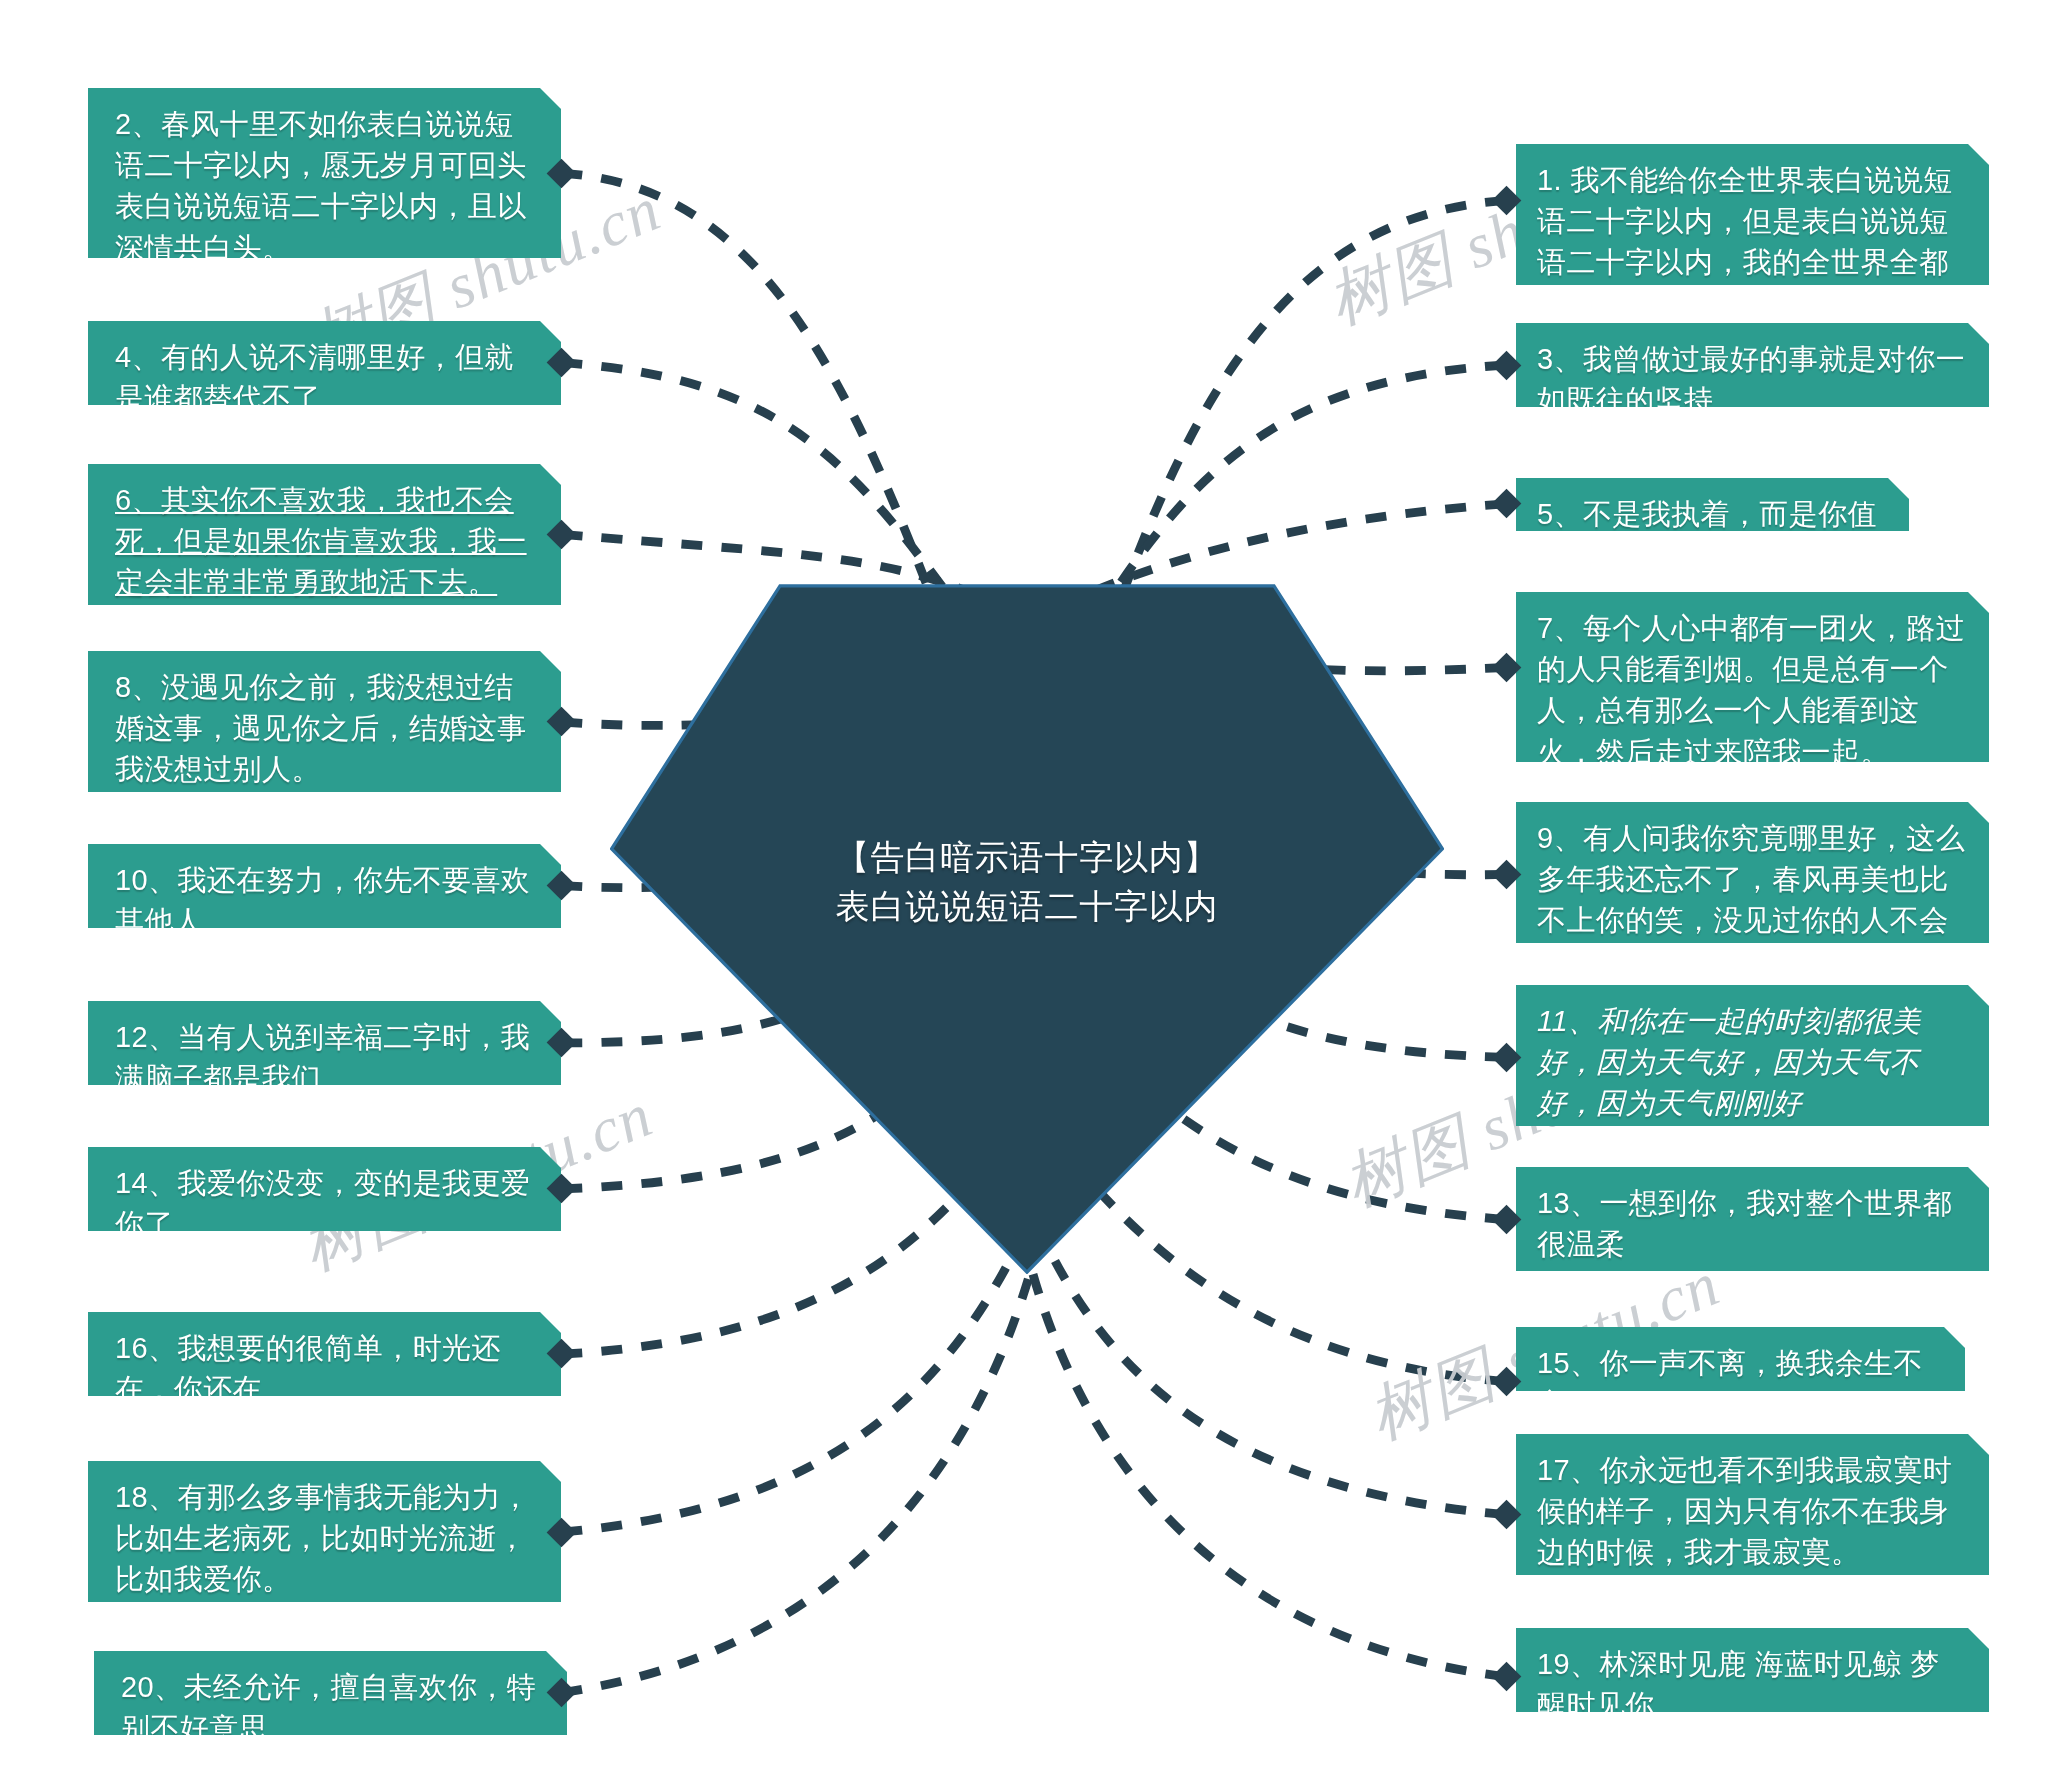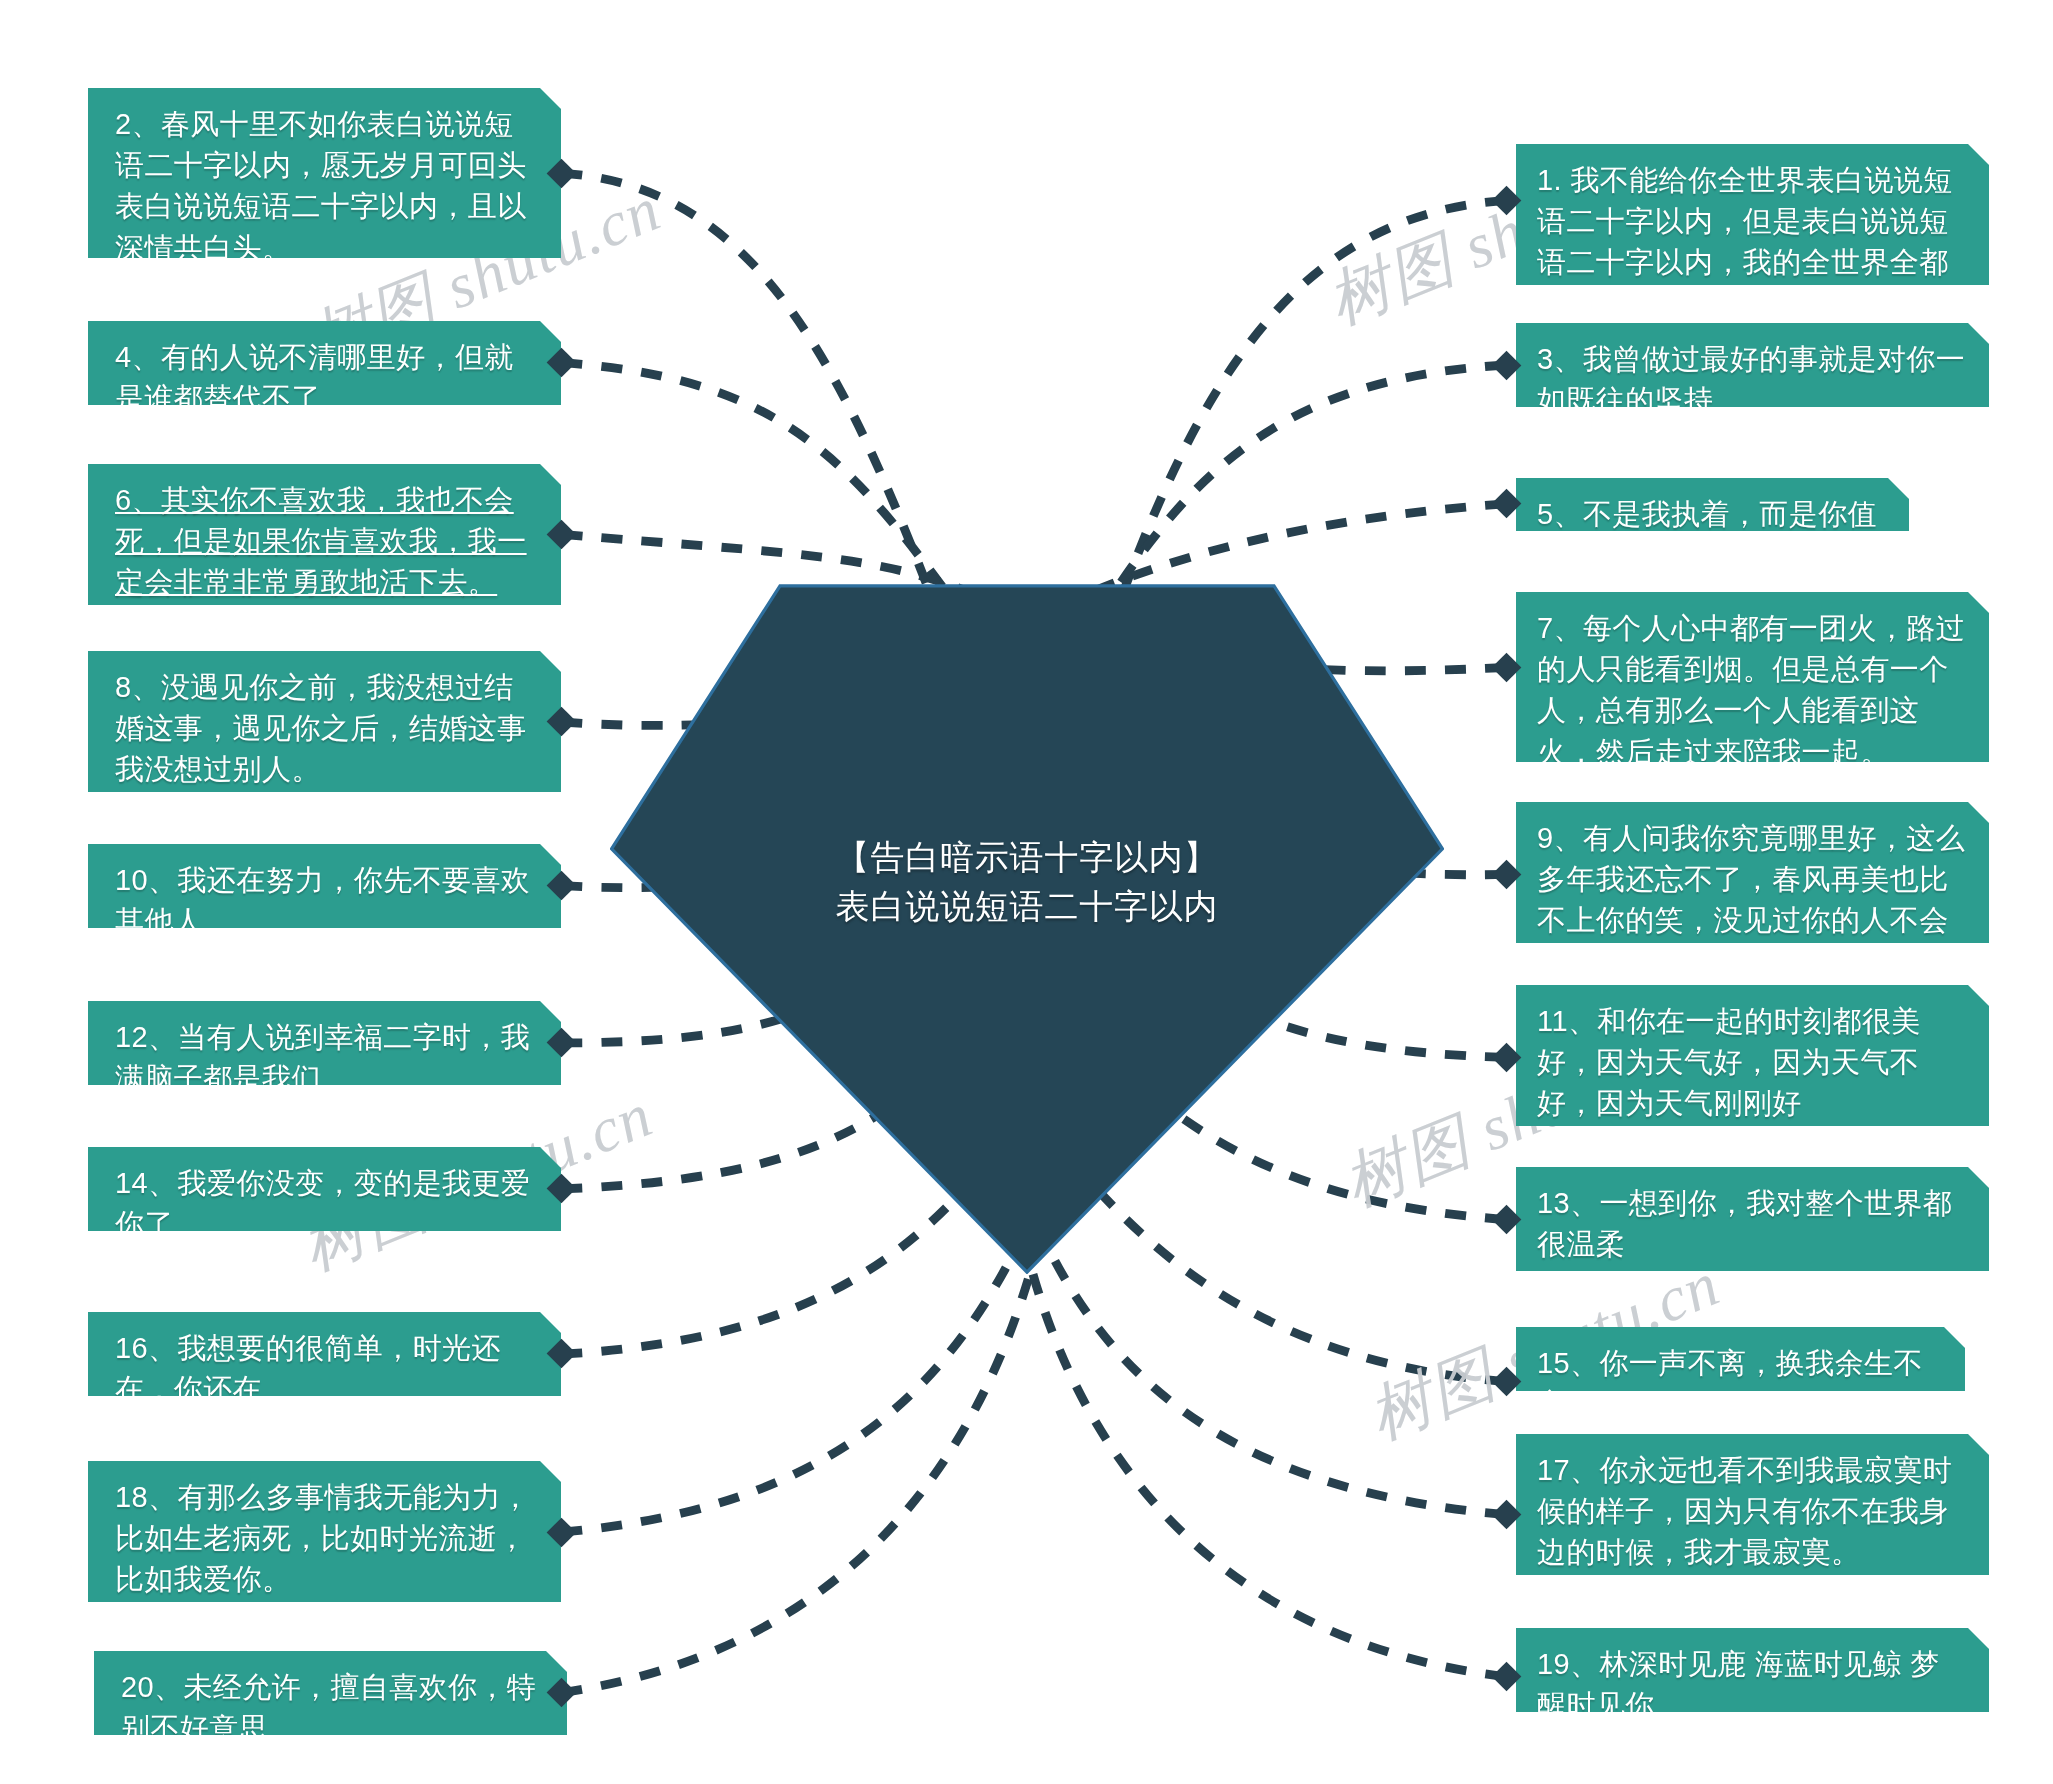--- a/index.html
+++ b/index.html
@@ -153,21 +153,21 @@
 
   <div class="topic right" style="left:1516px;top:478px;width:393px;height:53px;">5、不是我执着，而是你值得。</div>
   <div class="marker" style="left:1496px;top:493px;"></div>
 
   <div class="topic right" style="left:1516px;top:592px;width:473px;height:170px;">7、每个人心中都有一团火，路过的人只能看到烟。但是总有一个人，总有那么一个人能看到这火，然后走过来陪我一起。</div>
   <div class="marker" style="left:1496px;top:657px;"></div>
 
   <div class="topic right" style="left:1516px;top:802px;width:473px;height:141px;">9、有人问我你究竟哪里好，这么多年我还忘不了，春风再美也比不上你的笑，没见过你的人不会明了</div>
   <div class="marker" style="left:1496px;top:864px;"></div>
 
-  <div class="topic right" style="left:1516px;top:985px;width:473px;height:141px;">11、和你在一起的时刻都很美好，因为天气好，因为天气不好，因为天气刚刚好</div>
+  <div class="topic right" style="left:1516px;top:985px;width:473px;height:141px;font-style:italic;">11、和你在一起的时刻都很美好，因为天气好，因为天气不好，因为天气刚刚好</div>
   <div class="marker" style="left:1496px;top:1047px;"></div>
 
   <div class="topic right" style="left:1516px;top:1167px;width:473px;height:104px;">13、一想到你，我对整个世界都很温柔</div>
   <div class="marker" style="left:1496px;top:1209px;"></div>
 
   <div class="topic right" style="left:1516px;top:1327px;width:449px;height:64px;">15、你一声不离，换我余生不弃。</div>
   <div class="marker" style="left:1496px;top:1371px;"></div>
 
   <div class="topic right" style="left:1516px;top:1434px;width:473px;height:141px;">17、你永远也看不到我最寂寞时候的样子，因为只有你不在我身边的时候，我才最寂寞。</div>
   <div class="marker" style="left:1496px;top:1504px;"></div>

